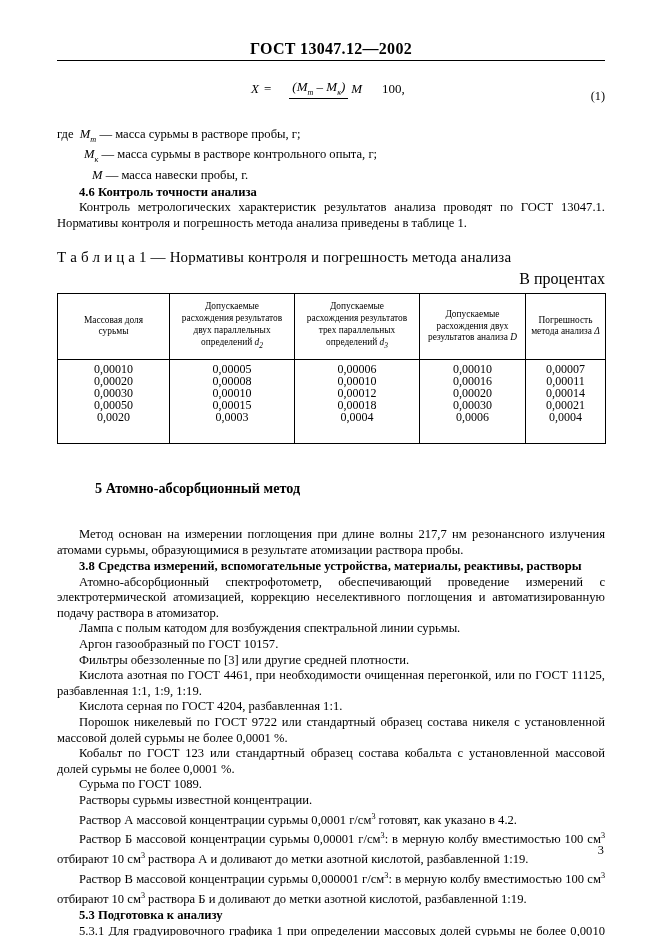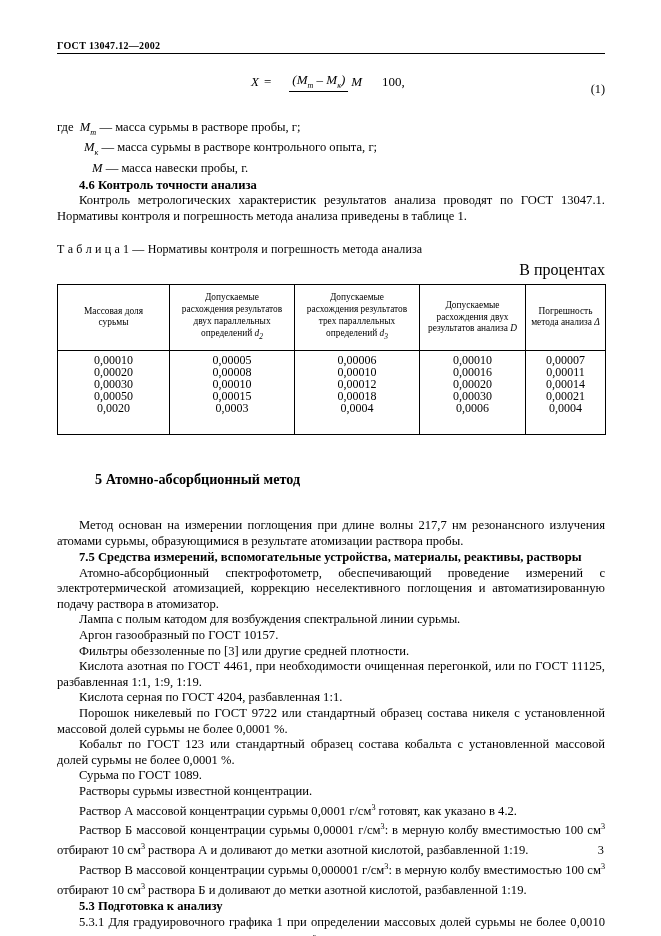--- a/index.html
+++ b/index.html
@@ -25,23 +25,23 @@
   }
   .content {
     position: absolute;
     left: 57px;
     top: 40px;
     width: 548px;
   }
 
   
   .doc-header {
-    text-align: left;
+    text-align: center;
     font-weight: bold;
-    font-size: 10px;
+    font-size: 16px;
     letter-spacing: 0.3px;
     padding-bottom: 2px;
     border-bottom: 1.6px solid #000;
     margin-bottom: 18px;
   }
 
   
   .formula-row {
     position: relative;
     height: 40px;
@@ -120,21 +120,21 @@
   h3.bigsec {
     margin: 16px;
     font-size: 14.2px;
     line-height: 20px;
     font-weight: bold;
     text-indent: 22px;
   }
 
   
   .tbl-caption {
-    font-size: 12px;
+    font-size: 15px;
     letter-spacing: 0.15px;
     margin: 0;
   }
   .tbl-units {
     font-size: 16px;
     text-align: right;
     margin: 4px 0 5px 0;
   }
   table.norms {
     border-collapse: collapse;
@@ -304,21 +304,21 @@
     </table>
 
     <div class="gap-lg"></div>
 
     <h3 class="bigsec">5  Атомно-абсорбционный метод</h3>
 
     <div class="gap-md"></div>
 
     <p class="para">Метод основан на измерении поглощения при длине волны 217,7 нм резонансного излучения атомами сурьмы, образующимися в результате атомизации раствора пробы.</p>
 
-    <h4 class="sec">7.5  Средства измерений, вспомогательные устройства, материалы, реактивы, растворы</h4>
+    <h4 class="sec">3.8  Средства измерений, вспомогательные устройства, материалы, реактивы, растворы</h4>
     <p class="para">Атомно-абсорбционный спектрофотометр, обеспечивающий проведение измерений с электротермической атомизацией, коррекцию неселективного поглощения и автоматизированную подачу раствора в атомизатор.</p>
     <p class="para last-left">Лампа с полым катодом для возбуждения спектральной линии сурьмы.</p>
     <p class="para last-left">Аргон газообразный по ГОСТ 10157.</p>
     <p class="para last-left">Фильтры обеззоленные по [3] или другие средней плотности.</p>
     <p class="para">Кислота азотная по ГОСТ 4461, при необходимости очищенная перегонкой, или по ГОСТ 11125, разбавленная 1:1, 1:9, 1:19.</p>
     <p class="para last-left">Кислота серная по ГОСТ 4204, разбавленная 1:1.</p>
     <p class="para">Порошок никелевый по ГОСТ 9722 или стандартный образец состава никеля с установленной массовой долей сурьмы не более 0,0001 %.</p>
     <p class="para">Кобальт по ГОСТ 123 или стандартный образец состава кобальта с установленной массовой долей сурьмы не более 0,0001 %.</p>
     <p class="para last-left">Сурьма по ГОСТ 1089.</p>
     <p class="para last-left">Растворы сурьмы известной концентрации.</p>

